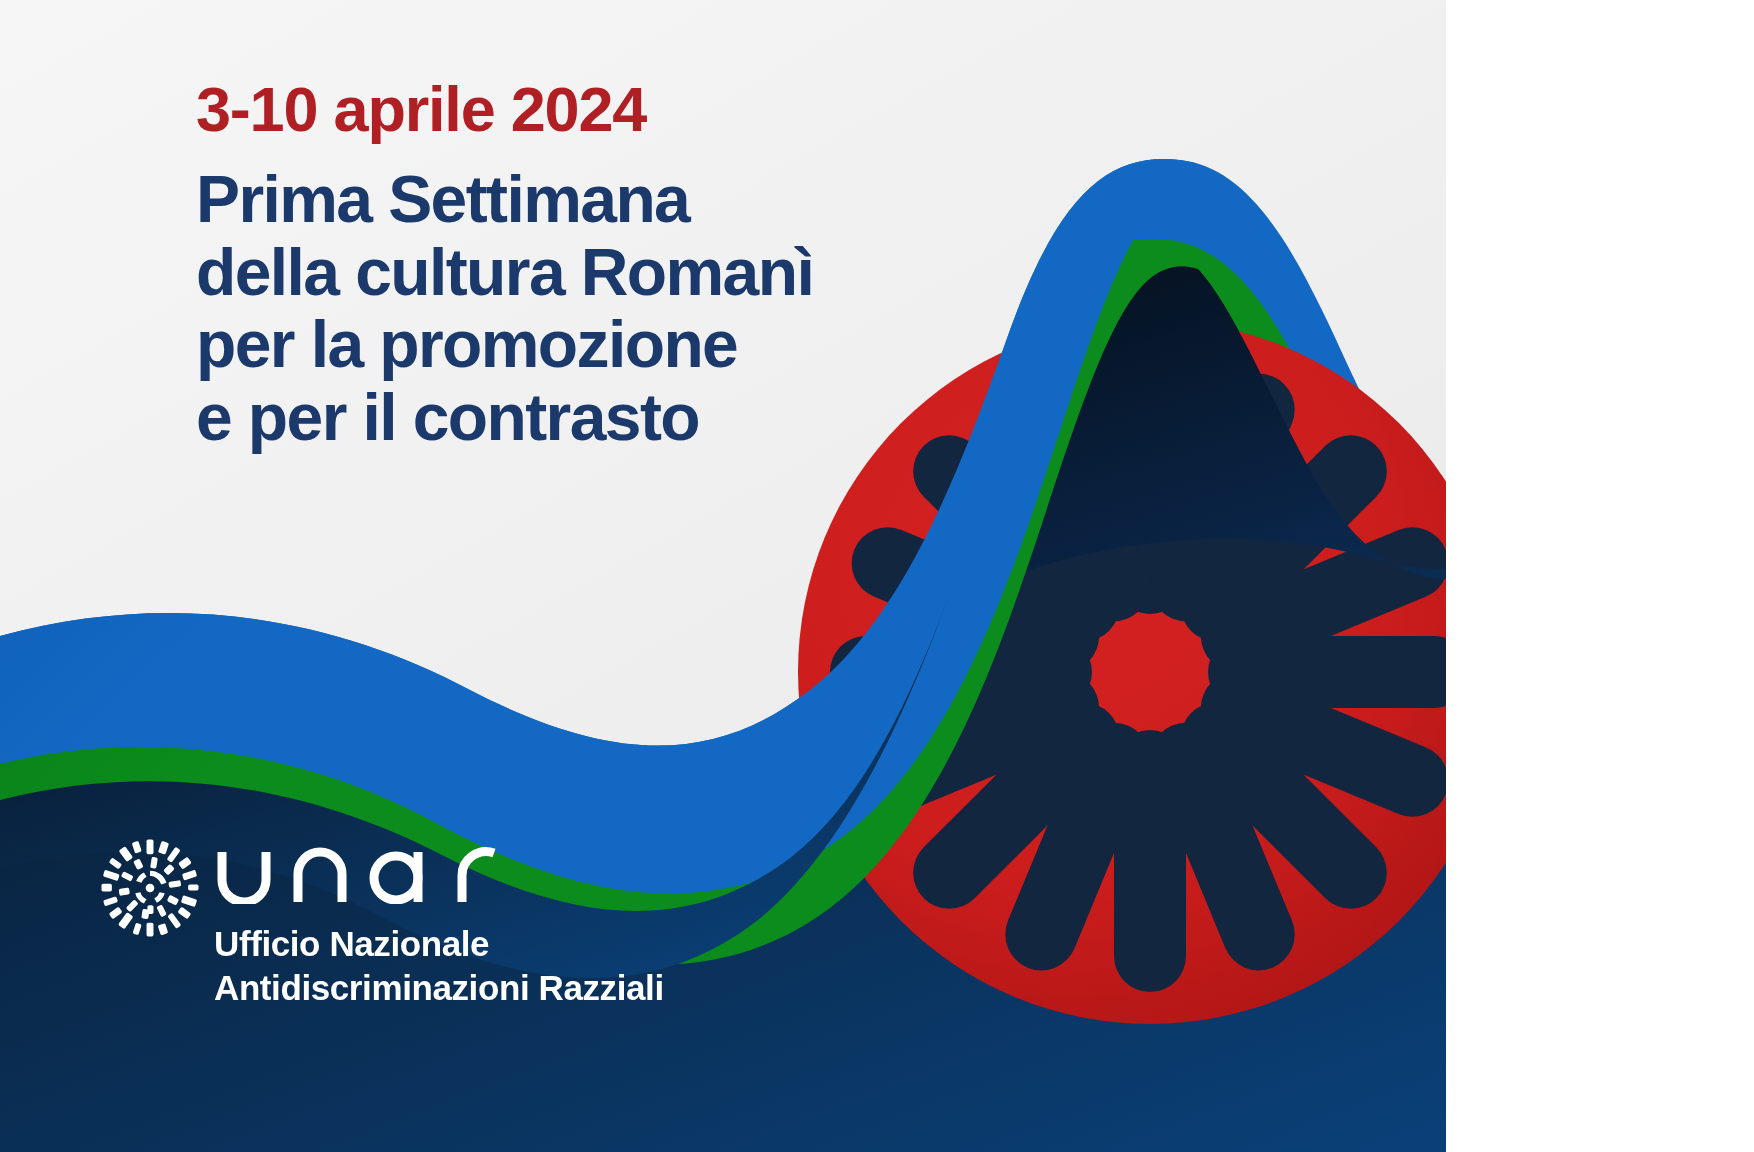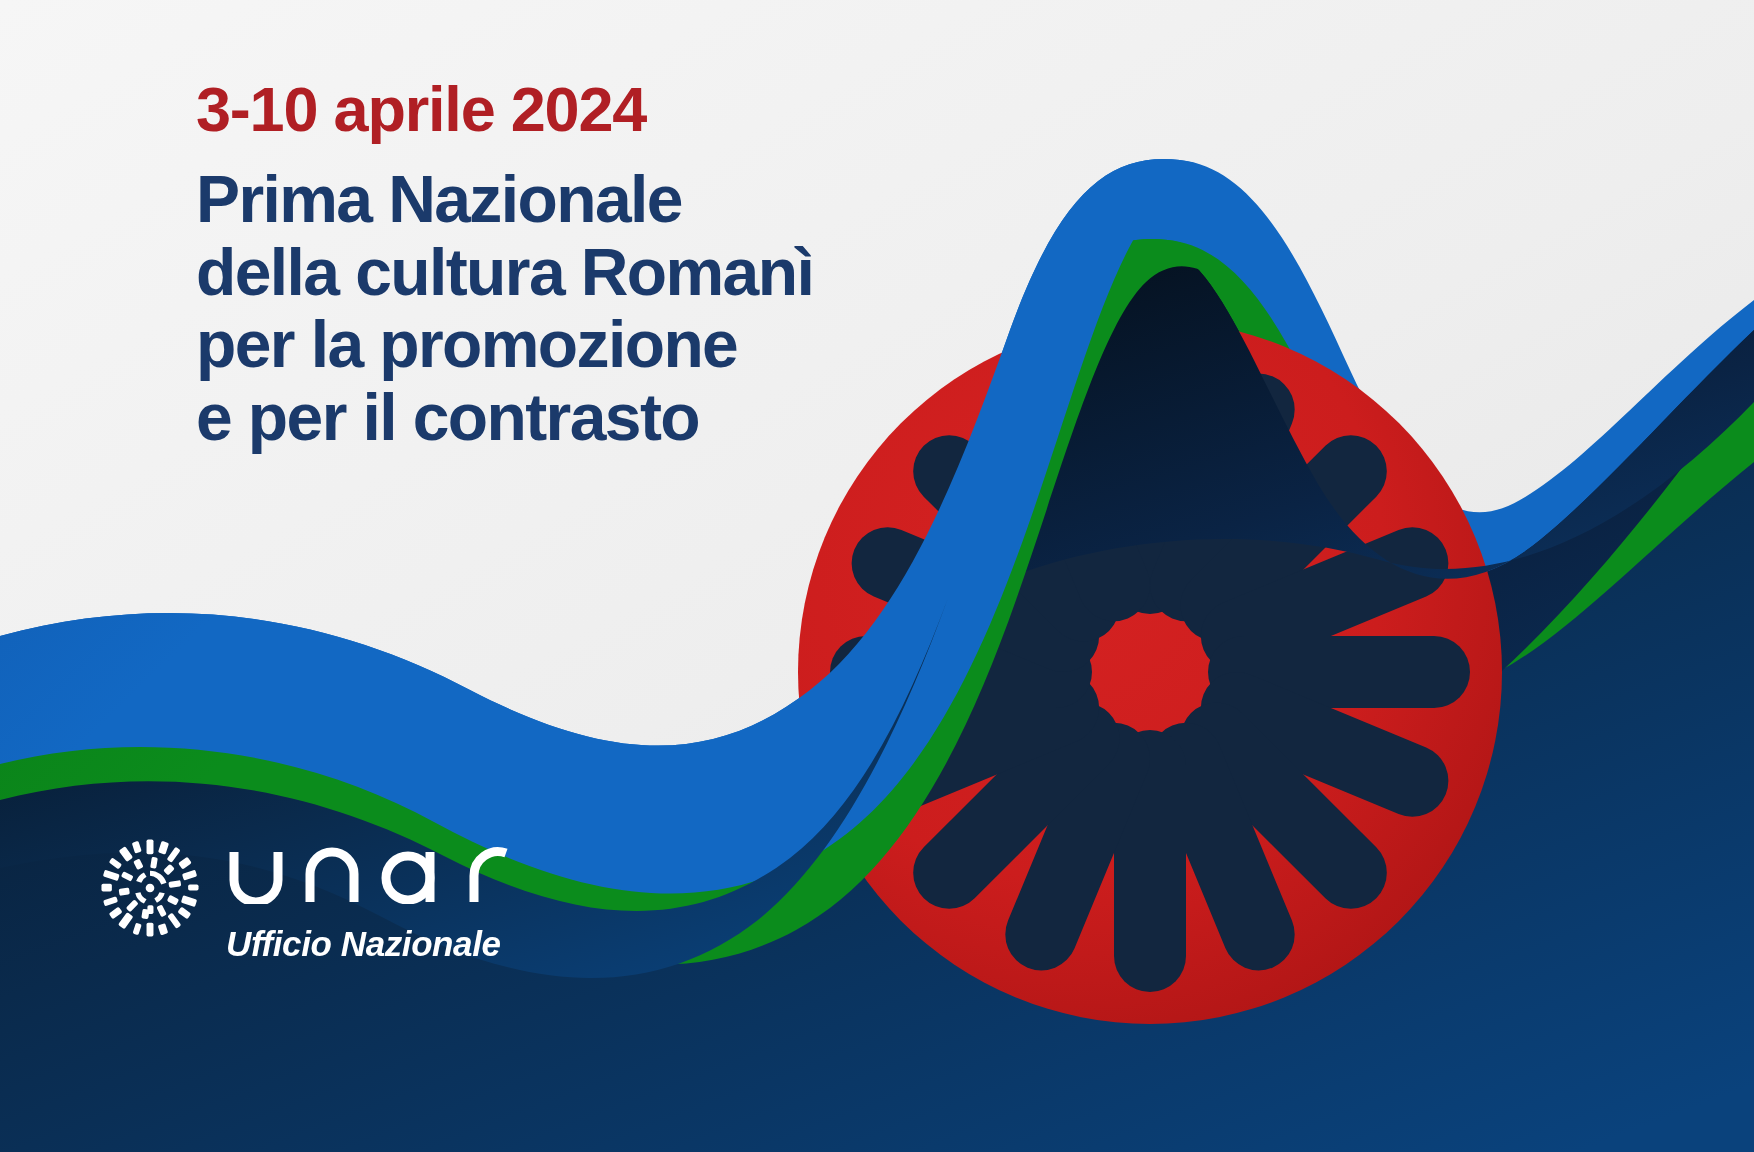--- a/index.html
+++ b/index.html
@@ -6,21 +6,21 @@
     margin: 0;
     padding: 0;
     background: #ffffff;
   }
   body {
     font-family: "Liberation Sans", sans-serif;
   }
 
   #poster {
     position: relative;
-    width: 1754px;
+    width: 1446px;
     height: 1152px;
     overflow: hidden;
     background: #f2f2f2;
   }
 
   
   #artwork {
     position: absolute;
     inset: 0;
     width: 1754px;
@@ -64,22 +64,21 @@
     display: flex;
     align-items: flex-start;
   }
   .emblem {
     width: 104px;
     height: 104px;
     flex: 0 0 auto;
     margin-top: 8px;
   }
   .logo-right {
-    margin-left: 24px;
-    font-style: italic;
+    margin-left: 12px;
   }
   .wordmark {
     display: block;
     height: 72px;
     margin-top: 4px;
   }
   .org-lines {
     margin-top: 18px;
     font-size: 35px;
     font-weight: bold;
@@ -296,21 +295,21 @@
              C900,730 840,854 758,920
              C656,1000 528,996 380,916
              C256,850 140,838 0,868 Z"></path>
 
   </svg>
 
   <div class="text-block">
     <div class="eyebrow-date" style="color:#b01f24;">3-10 aprile 2024</div>
 
     <div class="headline" style="color:#1b3a6b;">
-      <span class="ln">Prima Nazionale</span>
+      <span class="ln">Prima Settimana</span>
       <span class="ln">della cultura Romanì</span>
       <span class="ln">per la promozione</span>
       <span class="ln">e per il contrasto</span>
     </div>
   </div>
 
   <div class="logo-lockup">
 
     <svg class="emblem" viewBox="0 0 120 120">
       <g fill="#ffffff">
@@ -443,17 +442,18 @@
 
           <path d="M204,20 L204,70"></path>
           <circle cx="182" cy="46" r="22"></circle>
 
           <path d="M248,70 L248,44 A24,24 0 0 1 280,21"></path>
         </g>
       </svg>
 
       <div class="org-lines">
         <span class="ln">Ufficio Nazionale</span>
+        <span class="ln">Antidiscriminazioni Razziali</span>
       </div>
     </div>
   </div>
 
 </div>
 
 </body></html>

